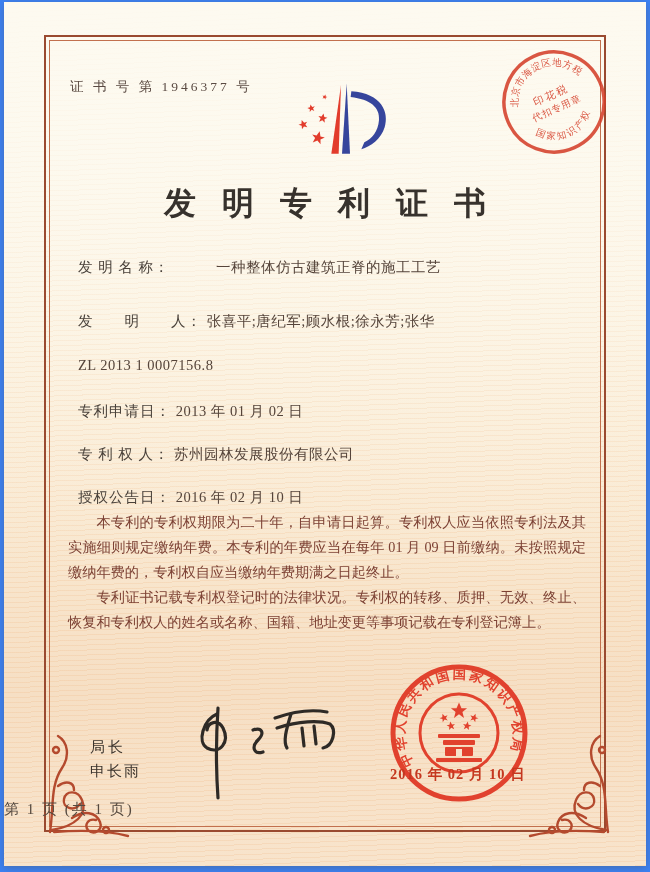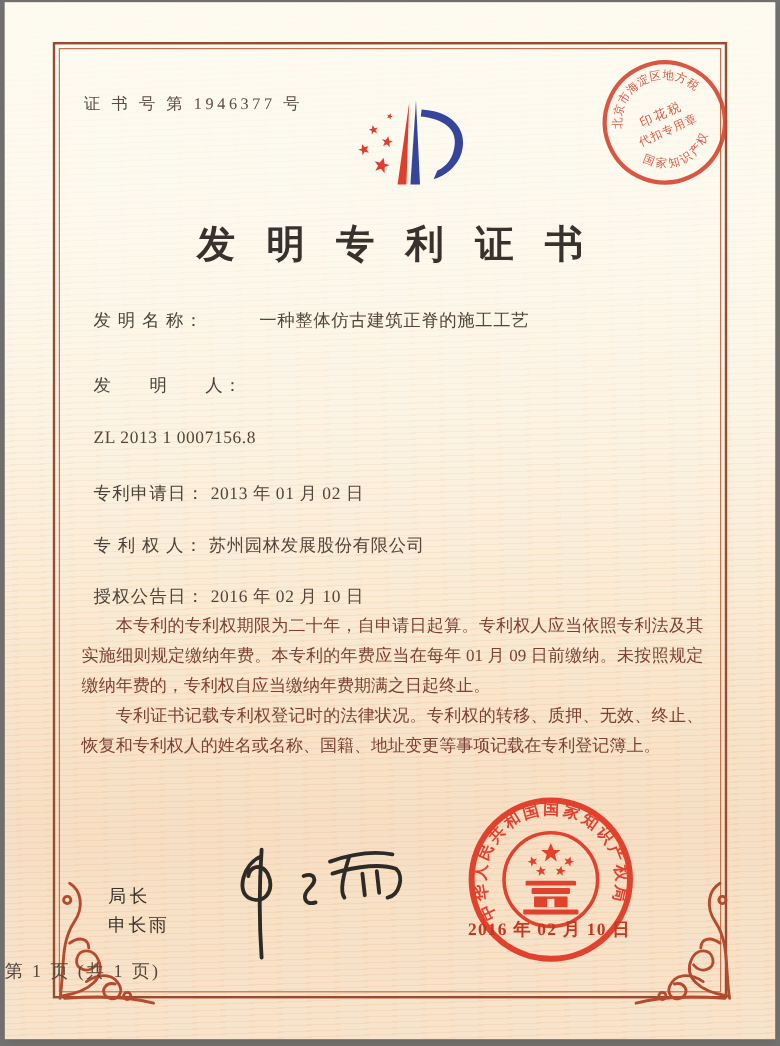--- a/index.html
+++ b/index.html
@@ -1,16 +1,16 @@
 <!DOCTYPE html>
 <html><head>
 <meta charset="utf-8">
 <style>
   html,body{margin:0;padding:0;background:#e9e6df;}
-  .scan{position:relative;width:650px;height:872px;background:#737373;overflow:hidden;
+  .scan{position:relative;width:650px;height:872px;background:#3b82f6;overflow:hidden;
         font-family:"Liberation Serif","DejaVu Serif",serif;}
   .page{position:absolute;left:4px;top:2px;right:4px;bottom:6px;
         background:
           repeating-linear-gradient(178deg, rgba(236,160,96,0.16) 0px, rgba(236,160,96,0.16) 1px, rgba(0,0,0,0) 1px, rgba(0,0,0,0) 5px),
           linear-gradient(180deg,#fdfaf1 0%,#fcf7ea 18%,#fbf1de 38%,#f9e8d0 60%,#f6dfc4 80%,#f8e4cc 100%);
         box-shadow:0 2px 8px rgba(90,70,50,0.35);}
   .texture-fade{position:absolute;inset:0;z-index:1;pointer-events:none;
         background:linear-gradient(180deg, rgba(253,250,240,0.95) 0%, rgba(253,250,240,0.7) 20%, rgba(253,250,240,0.25) 45%, rgba(253,250,240,0) 68%);}
   .frame-outer{position:absolute;left:40px;top:33px;right:40px;bottom:34px;z-index:2;
         border:2px solid #9a4a30;pointer-events:none;}
@@ -76,20 +76,21 @@
     </svg>
 
     <div class="abs doc-title">发明专利证书</div>
 
     <div class="abs field-row" style="top:256px;gap:42px;">
       <span class="field-label">发 明 名 称： </span>
       <span class="field-value">一种整体仿古建筑正脊的施工工艺</span>
     </div>
     <div class="abs field-row" style="top:310px;">
       <span class="field-label">发　　明　　人： </span>
+      <span class="field-value">张喜平;唐纪军;顾水根;徐永芳;张华</span>
     </div>
     <div class="abs field-row" style="top:355px;">
       <span class="field-value">ZL 2013 1 0007156.8</span>
     </div>
     <div class="abs field-row" style="top:400px;">
       <span class="field-label">专利申请日： </span>
       <span class="field-value">2013 年 01 月 02 日</span>
     </div>
     <div class="abs field-row" style="top:443px;">
       <span class="field-label">专 利 权 人： </span>

